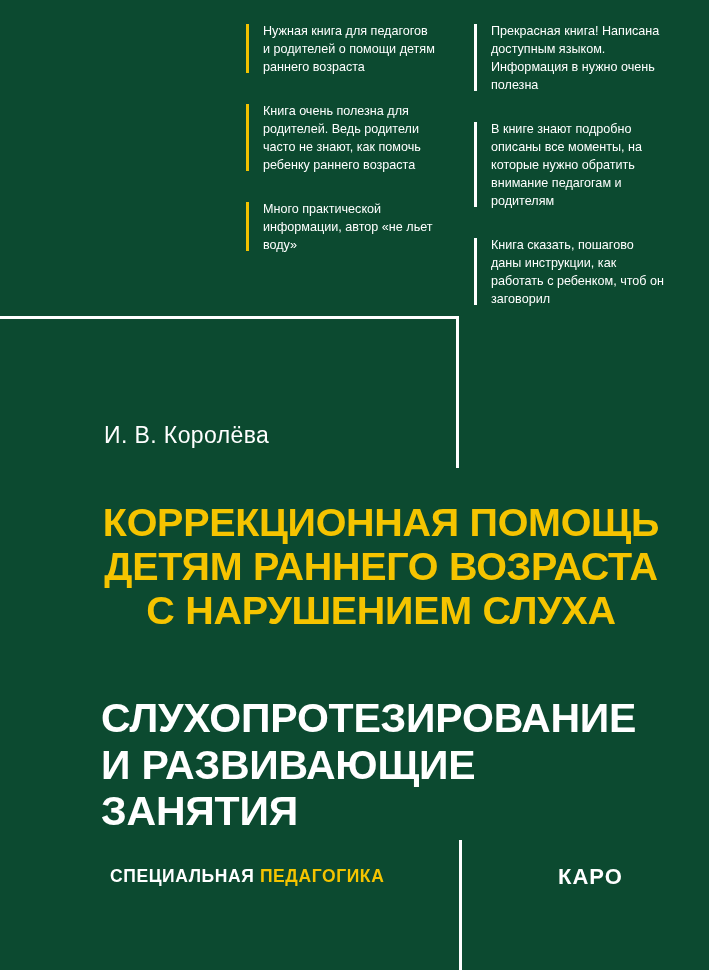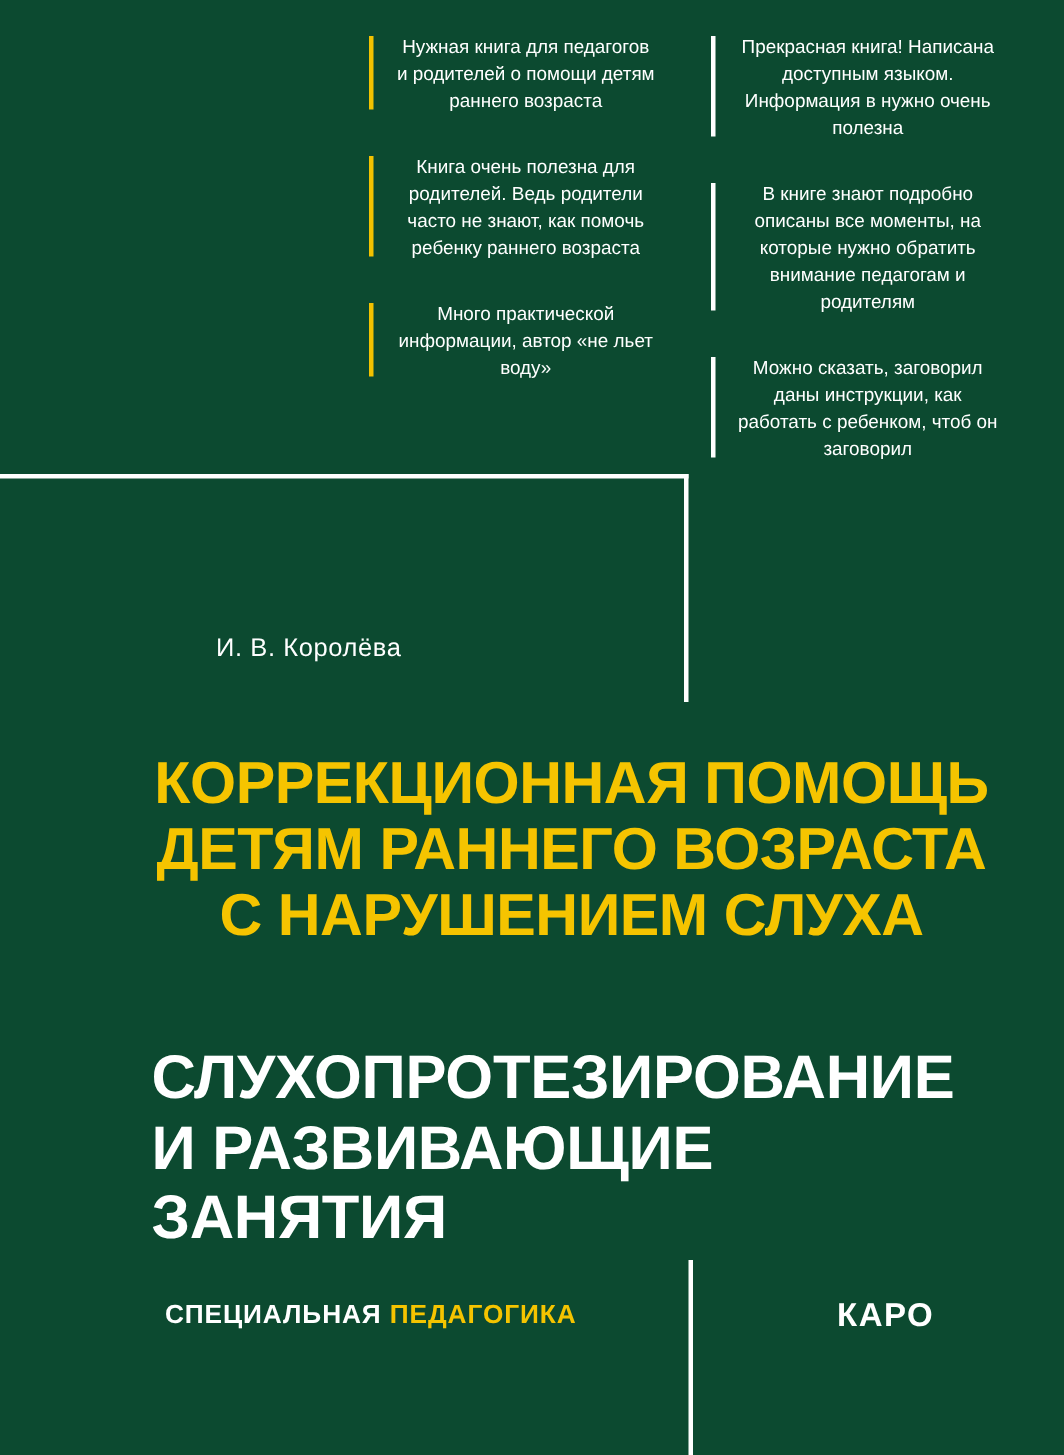--- a/index.html
+++ b/index.html
@@ -32,21 +32,20 @@
     display: flex;
     flex-direction: column;
   }
   .review {
     position: relative;
     padding-left: 17px;
     margin-bottom: 26px;
     color: #ffffff;
     font-size: 12.6px;
     line-height: 1.43;
-    text-align: center;
   }
   .review:last-child { margin-bottom: 0; }
   .review .bar {
     position: absolute;
     left: 0;
     top: 2px;
     bottom: 3px;
     width: 3px;
     background: #f2c200;
   }
@@ -72,24 +71,23 @@
     right: 0; top: 0;
     width: 3px; height: 152px;
     background: #ffffff;
   }
 
   .author {
     position: absolute;
     left: 104px;
     top: 422px;
     color: #ffffff;
-    font-size: 17px;
+    font-size: 23px;
     letter-spacing: 0.4px;
     font-weight: 400;
-    margin-left: 40px;
   }
 
   
   .title-main {
     position: absolute;
     left: 101px;
     top: 500px;
     width: 560px;
     color: #f5c400;
     font-size: 39.5px;
@@ -171,21 +169,21 @@
       <div class="review">
         <span class="bar white"></span>
         <span>Прекрасная книга! Написана доступным языком. Информация в нужно очень полезна</span>
       </div>
       <div class="review">
         <span class="bar white"></span>
         <span>В книге знают подробно описаны все моменты, на которые нужно обратить внимание педагогам и родителям</span>
       </div>
       <div class="review">
         <span class="bar white"></span>
-        <span>Можно сказать, заговорил даны инструкции, как работать с ребенком, чтоб он заговорил</span>
+        <span>Книга сказать, пошагово даны инструкции, как работать с ребенком, чтоб он заговорил</span>
       </div>
     </div>
 
   </div>
 
   <div class="bracket">
     <div class="h"></div>
     <div class="v"></div>
   </div>
 

